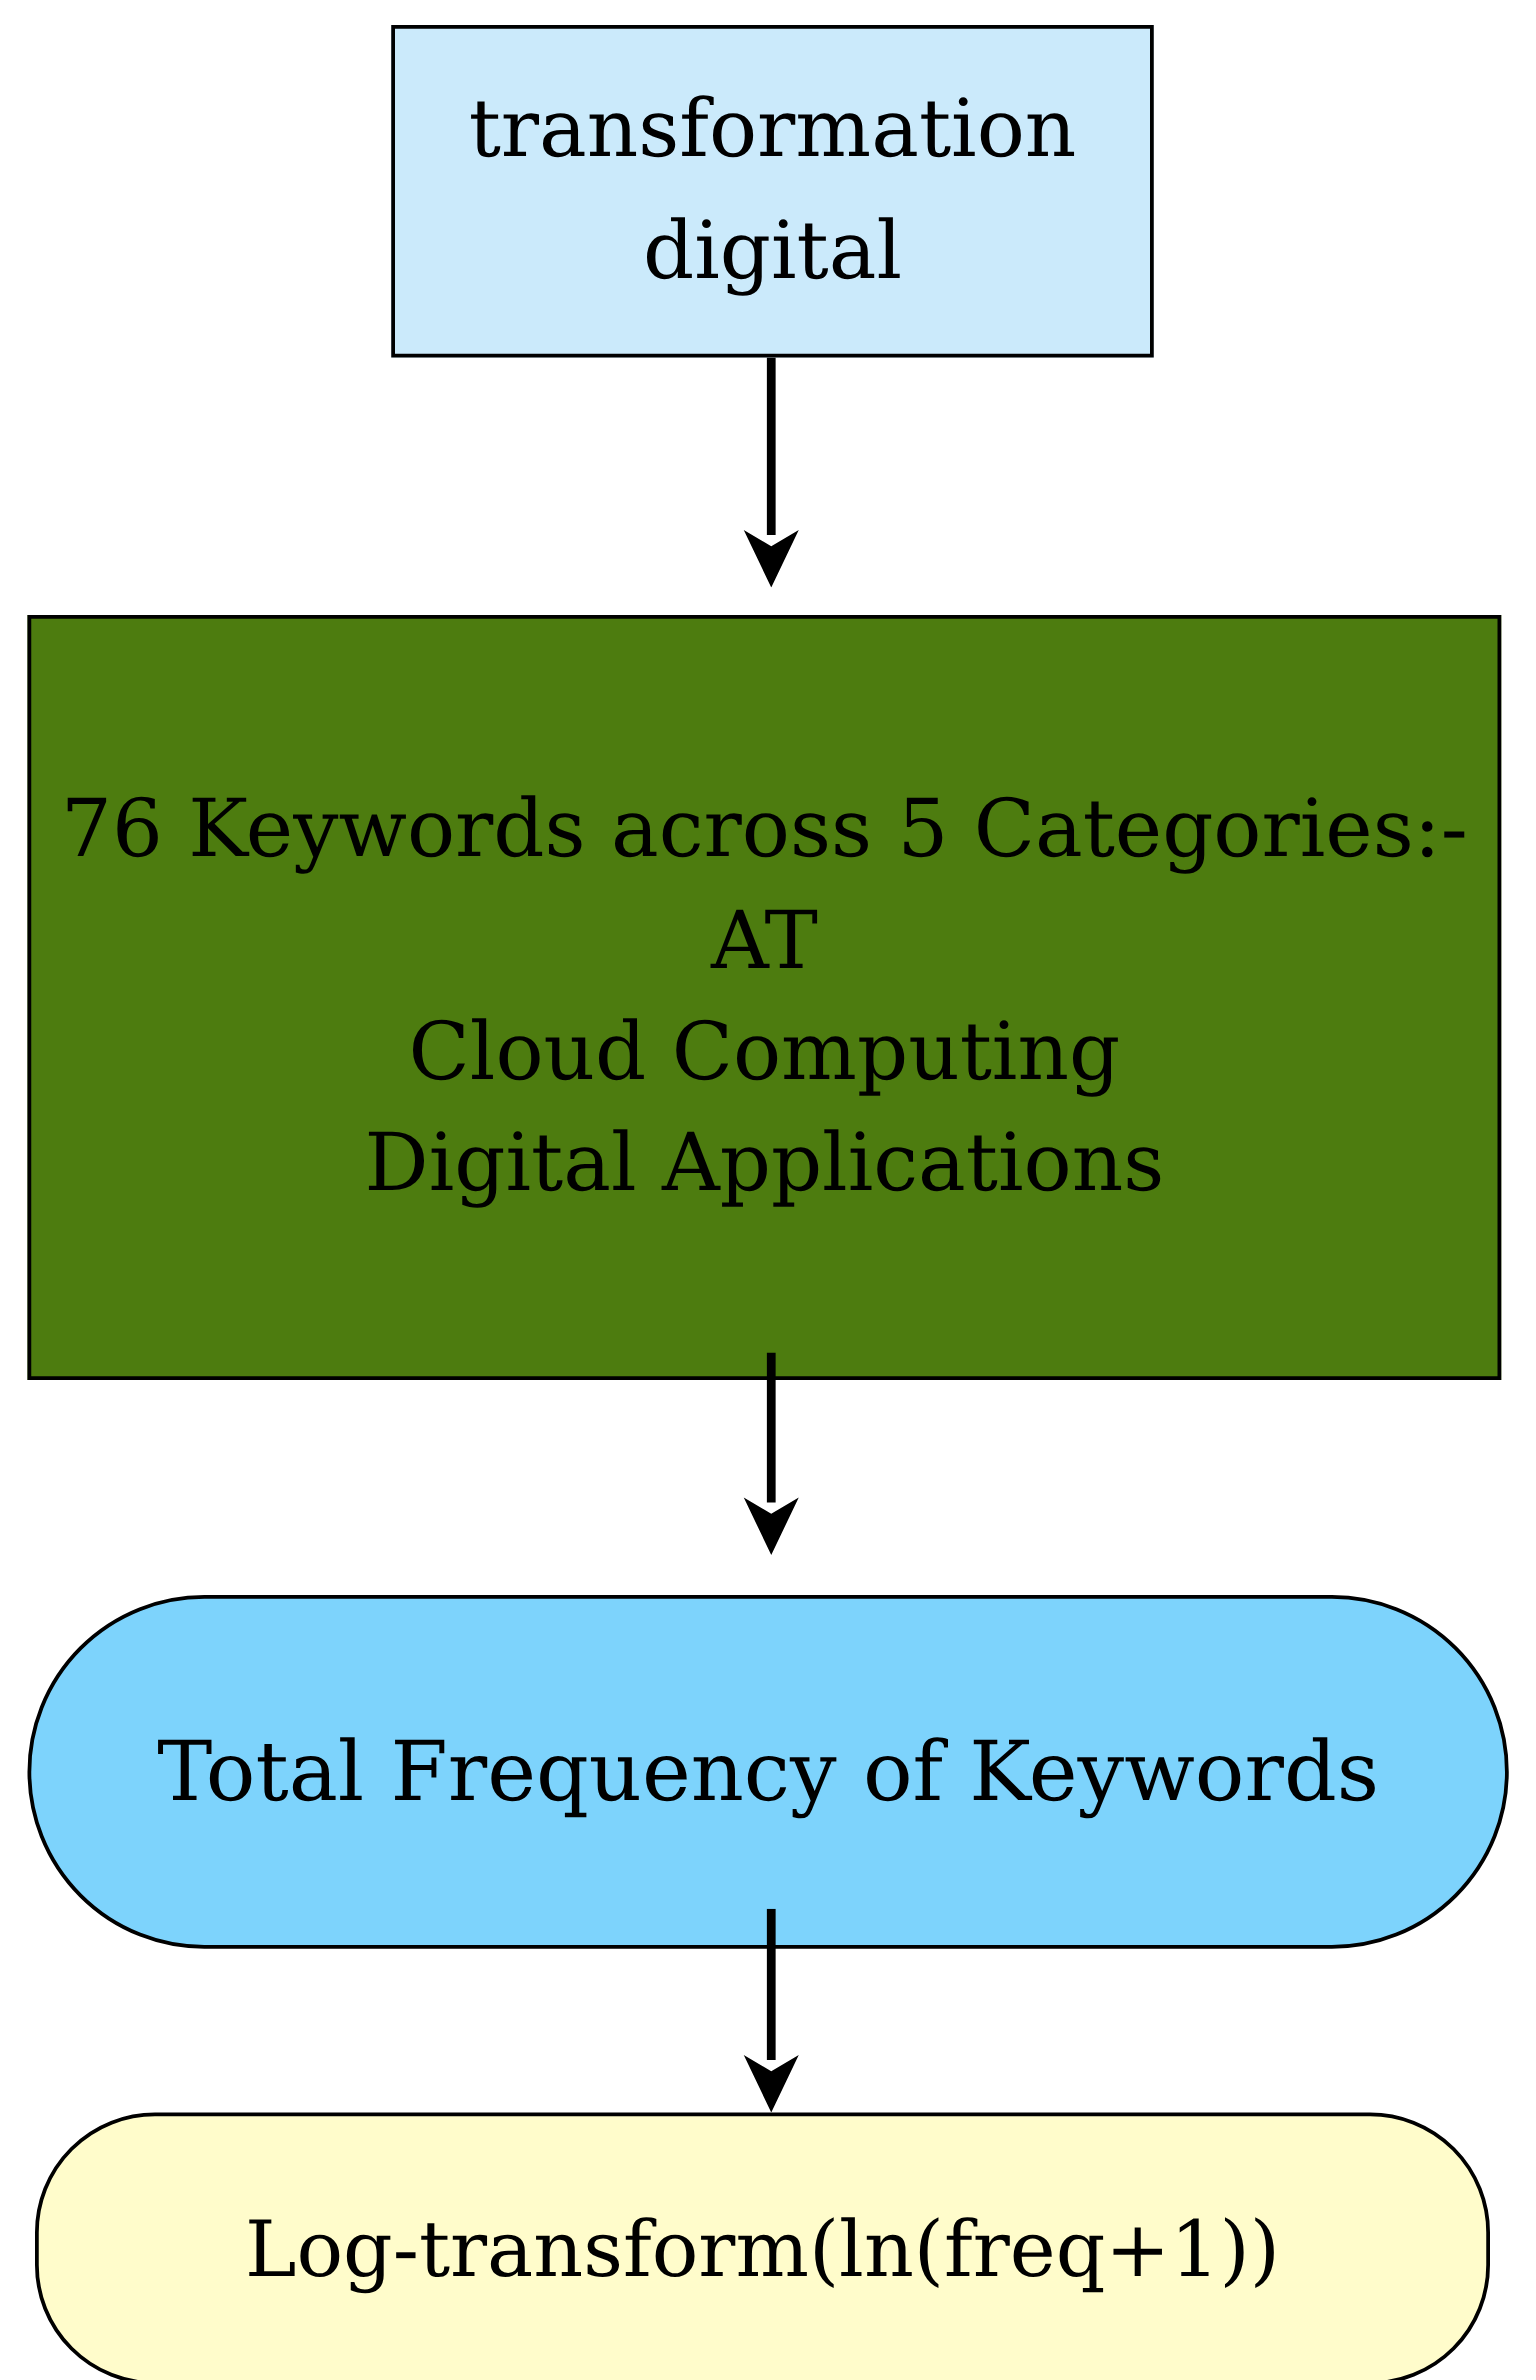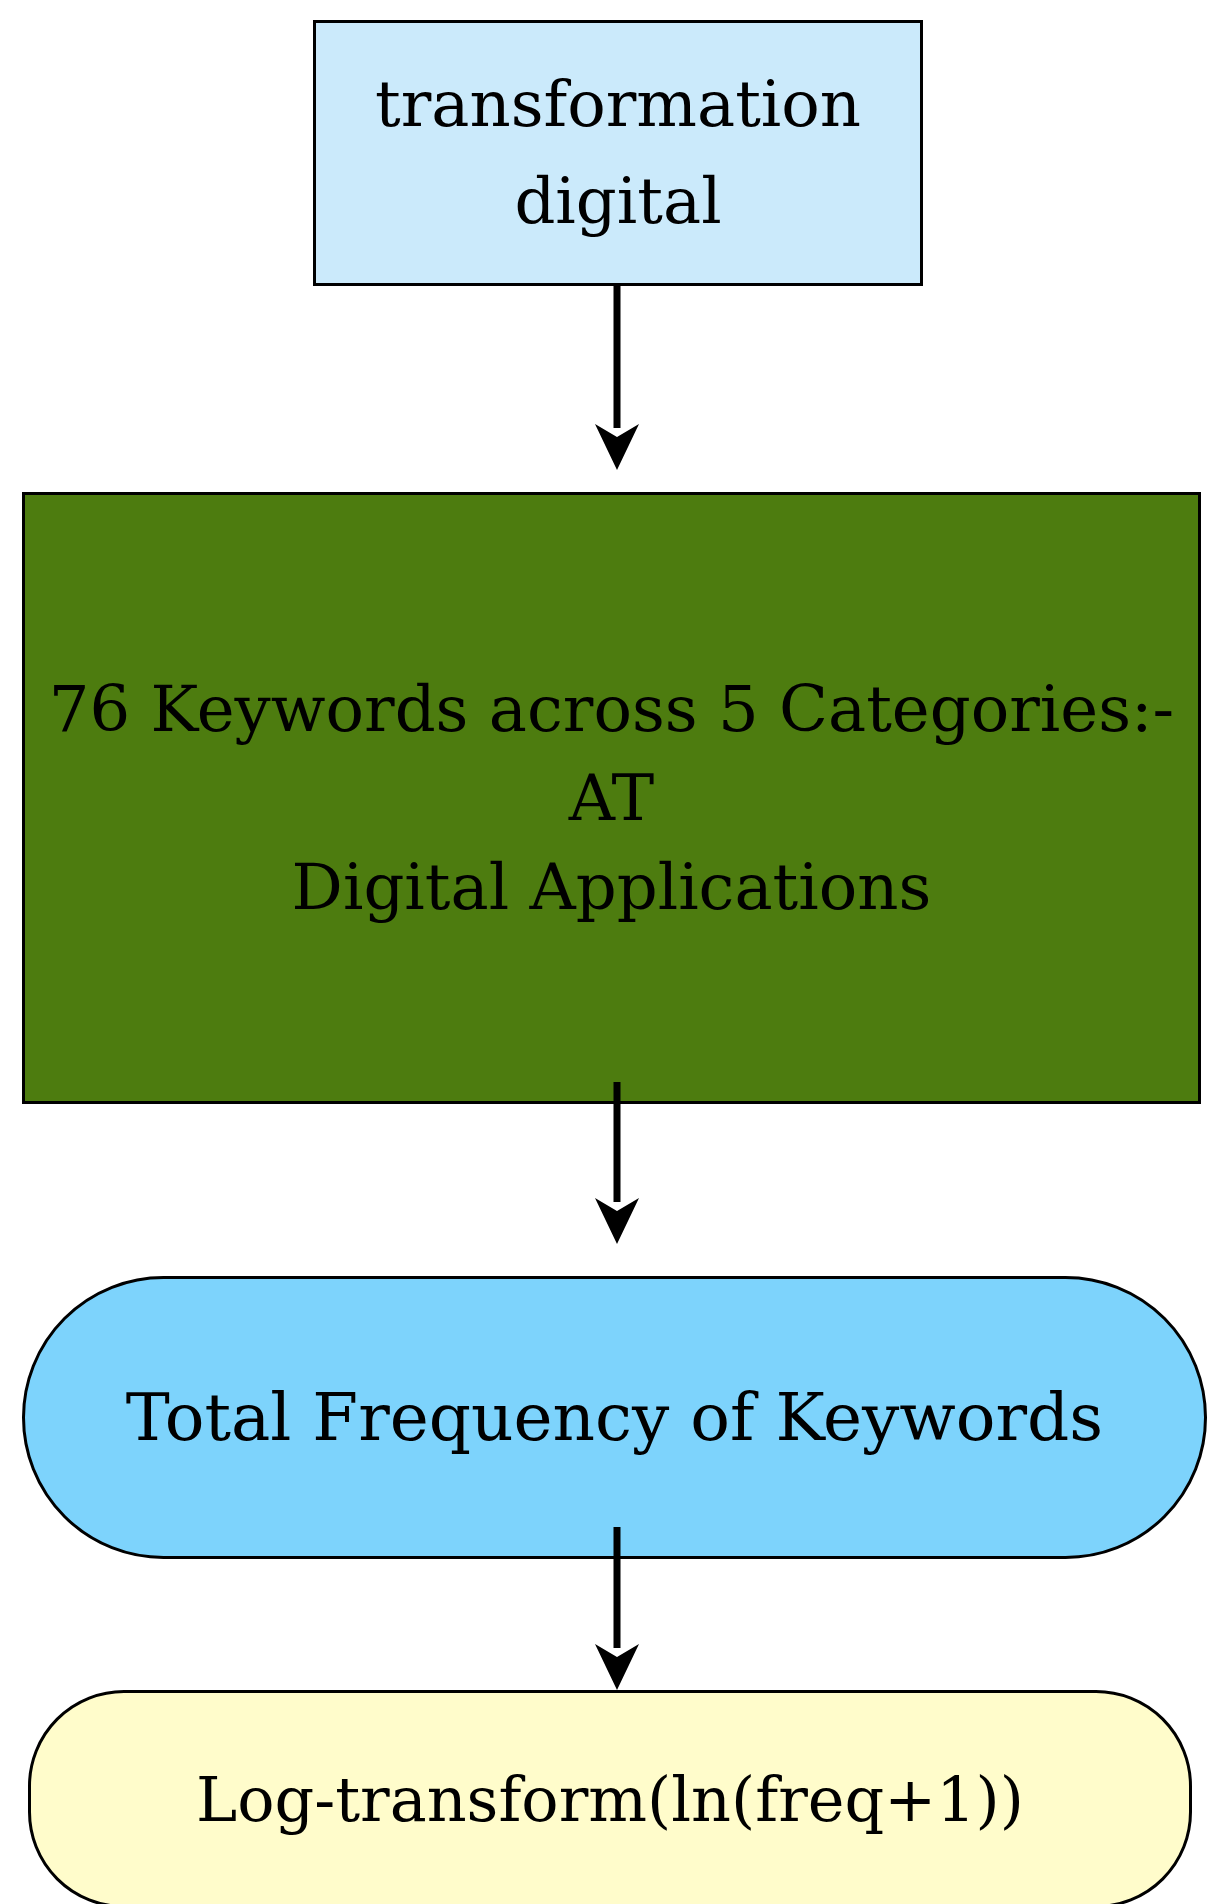--- a/index.html
+++ b/index.html
@@ -80,20 +80,21 @@
   <div class="arrow arrow-1">
     <svg width="60" height="184" viewBox="0 0 60 184" xmlns="http://www.w3.org/2000/svg">
       <rect x="26.5" y="0" width="7" height="142" fill="#000000"></rect>
       <polygon points="30,184 8,138 30,151 52,138" fill="#000000"></polygon>
     </svg>
   </div>
 
   <div class="node node-green">
     <div class="line">76 Keywords across 5 Categories:-</div>
     <div class="line">AT</div>
+    <div class="line">Cloud Computing</div>
     <div class="line">Digital Applications</div>
   </div>
 
   <div class="arrow arrow-2">
     <svg width="60" height="162" viewBox="0 0 60 162" xmlns="http://www.w3.org/2000/svg">
       <rect x="26.5" y="0" width="7" height="120" fill="#000000"></rect>
       <polygon points="30,162 8,116 30,129 52,116" fill="#000000"></polygon>
     </svg>
   </div>
 

